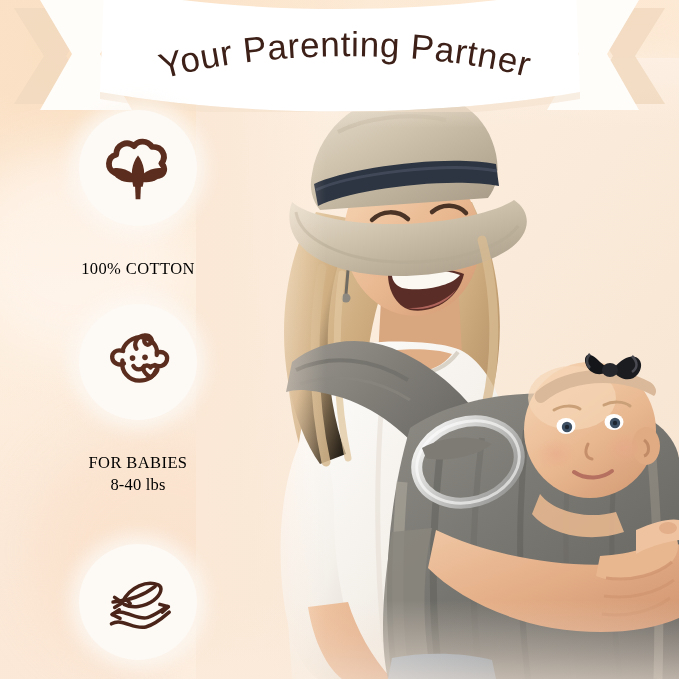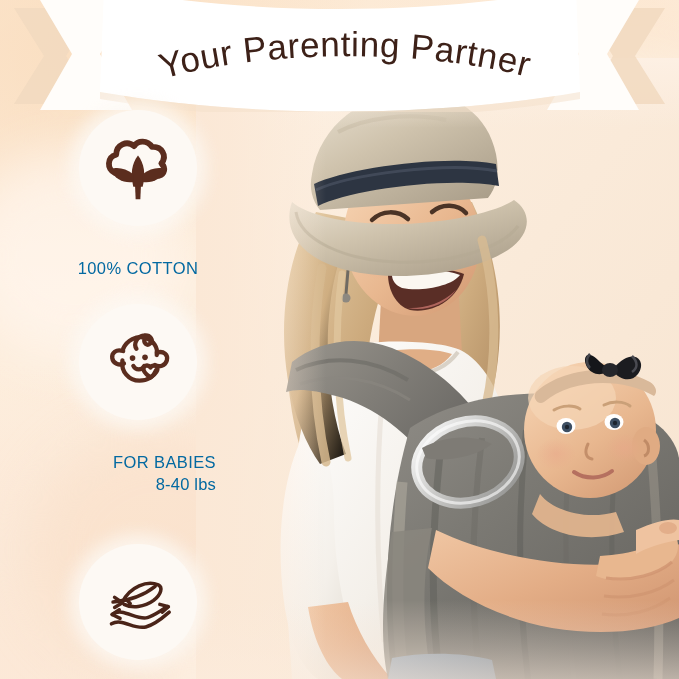--- a/index.html
+++ b/index.html
@@ -103,21 +103,21 @@
     left: 60px;
     top: 108px;
     width: 156px;
   }
   .feature {
     position: relative;
     width: 156px;
     text-align: center;
   }
   .f1 { margin-top: 0px; }
-  .f2 { margin-top: 22px; text-align: right; }
+  .f2 { margin-top: 22px; }
   .f3 { margin-top: 25px; }
 
   .badge {
     position: relative;
     width: 156px;
     height: 120px;
     display: flex;
     align-items: center;
     justify-content: center;
   }
@@ -135,25 +135,25 @@
   }
   .badge-icon {
     position: relative;
     width: 78px;
     height: 78px;
   }
   .badge-icon svg { display: block; width: 100%; height: 100%; }
 
   .feature-label {
     margin-top: 9px;
-    font-family: Liberation Sans, sans-serif;
+    font-family: Liberation Serif, serif;
     font-size: 16.5px;
     line-height: 1.3;
     letter-spacing: 0.4px;
-    color: #0369a1;
+    color: #000000;
     white-space: pre-line;
   }
   .feature-label .sub {
     display: block;
     letter-spacing: 0.2px;
   }
 </style>
 </head>
 <body>
 

